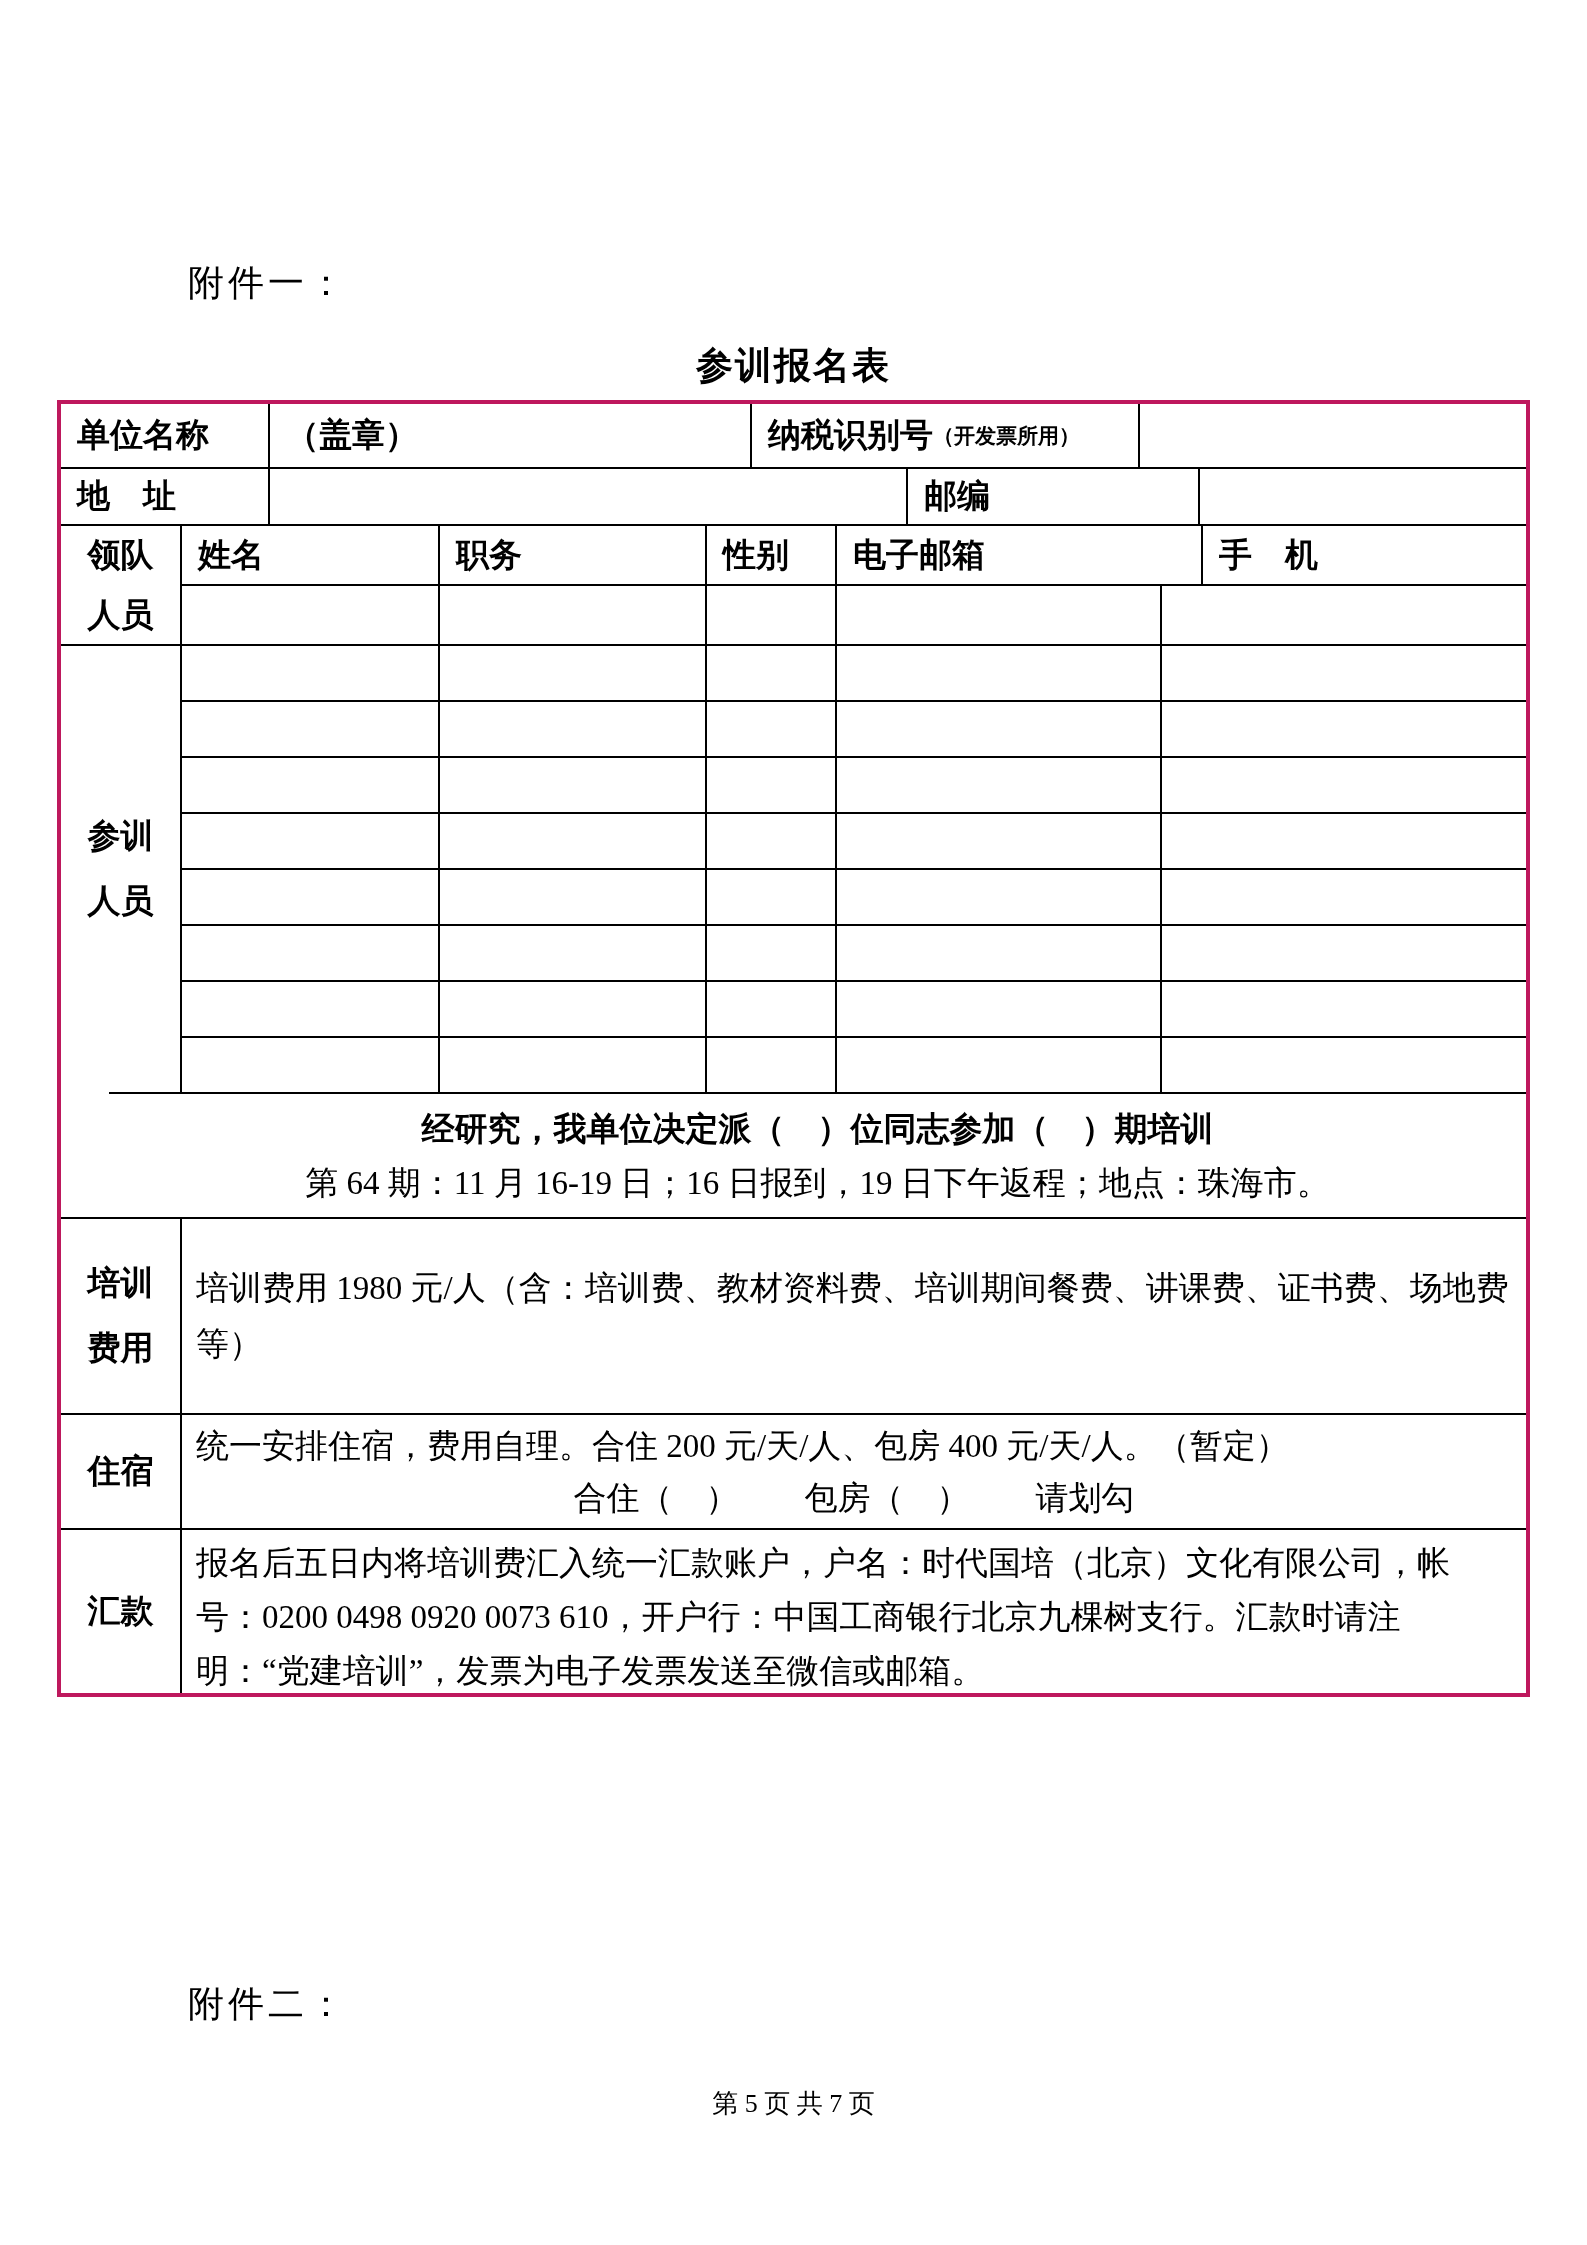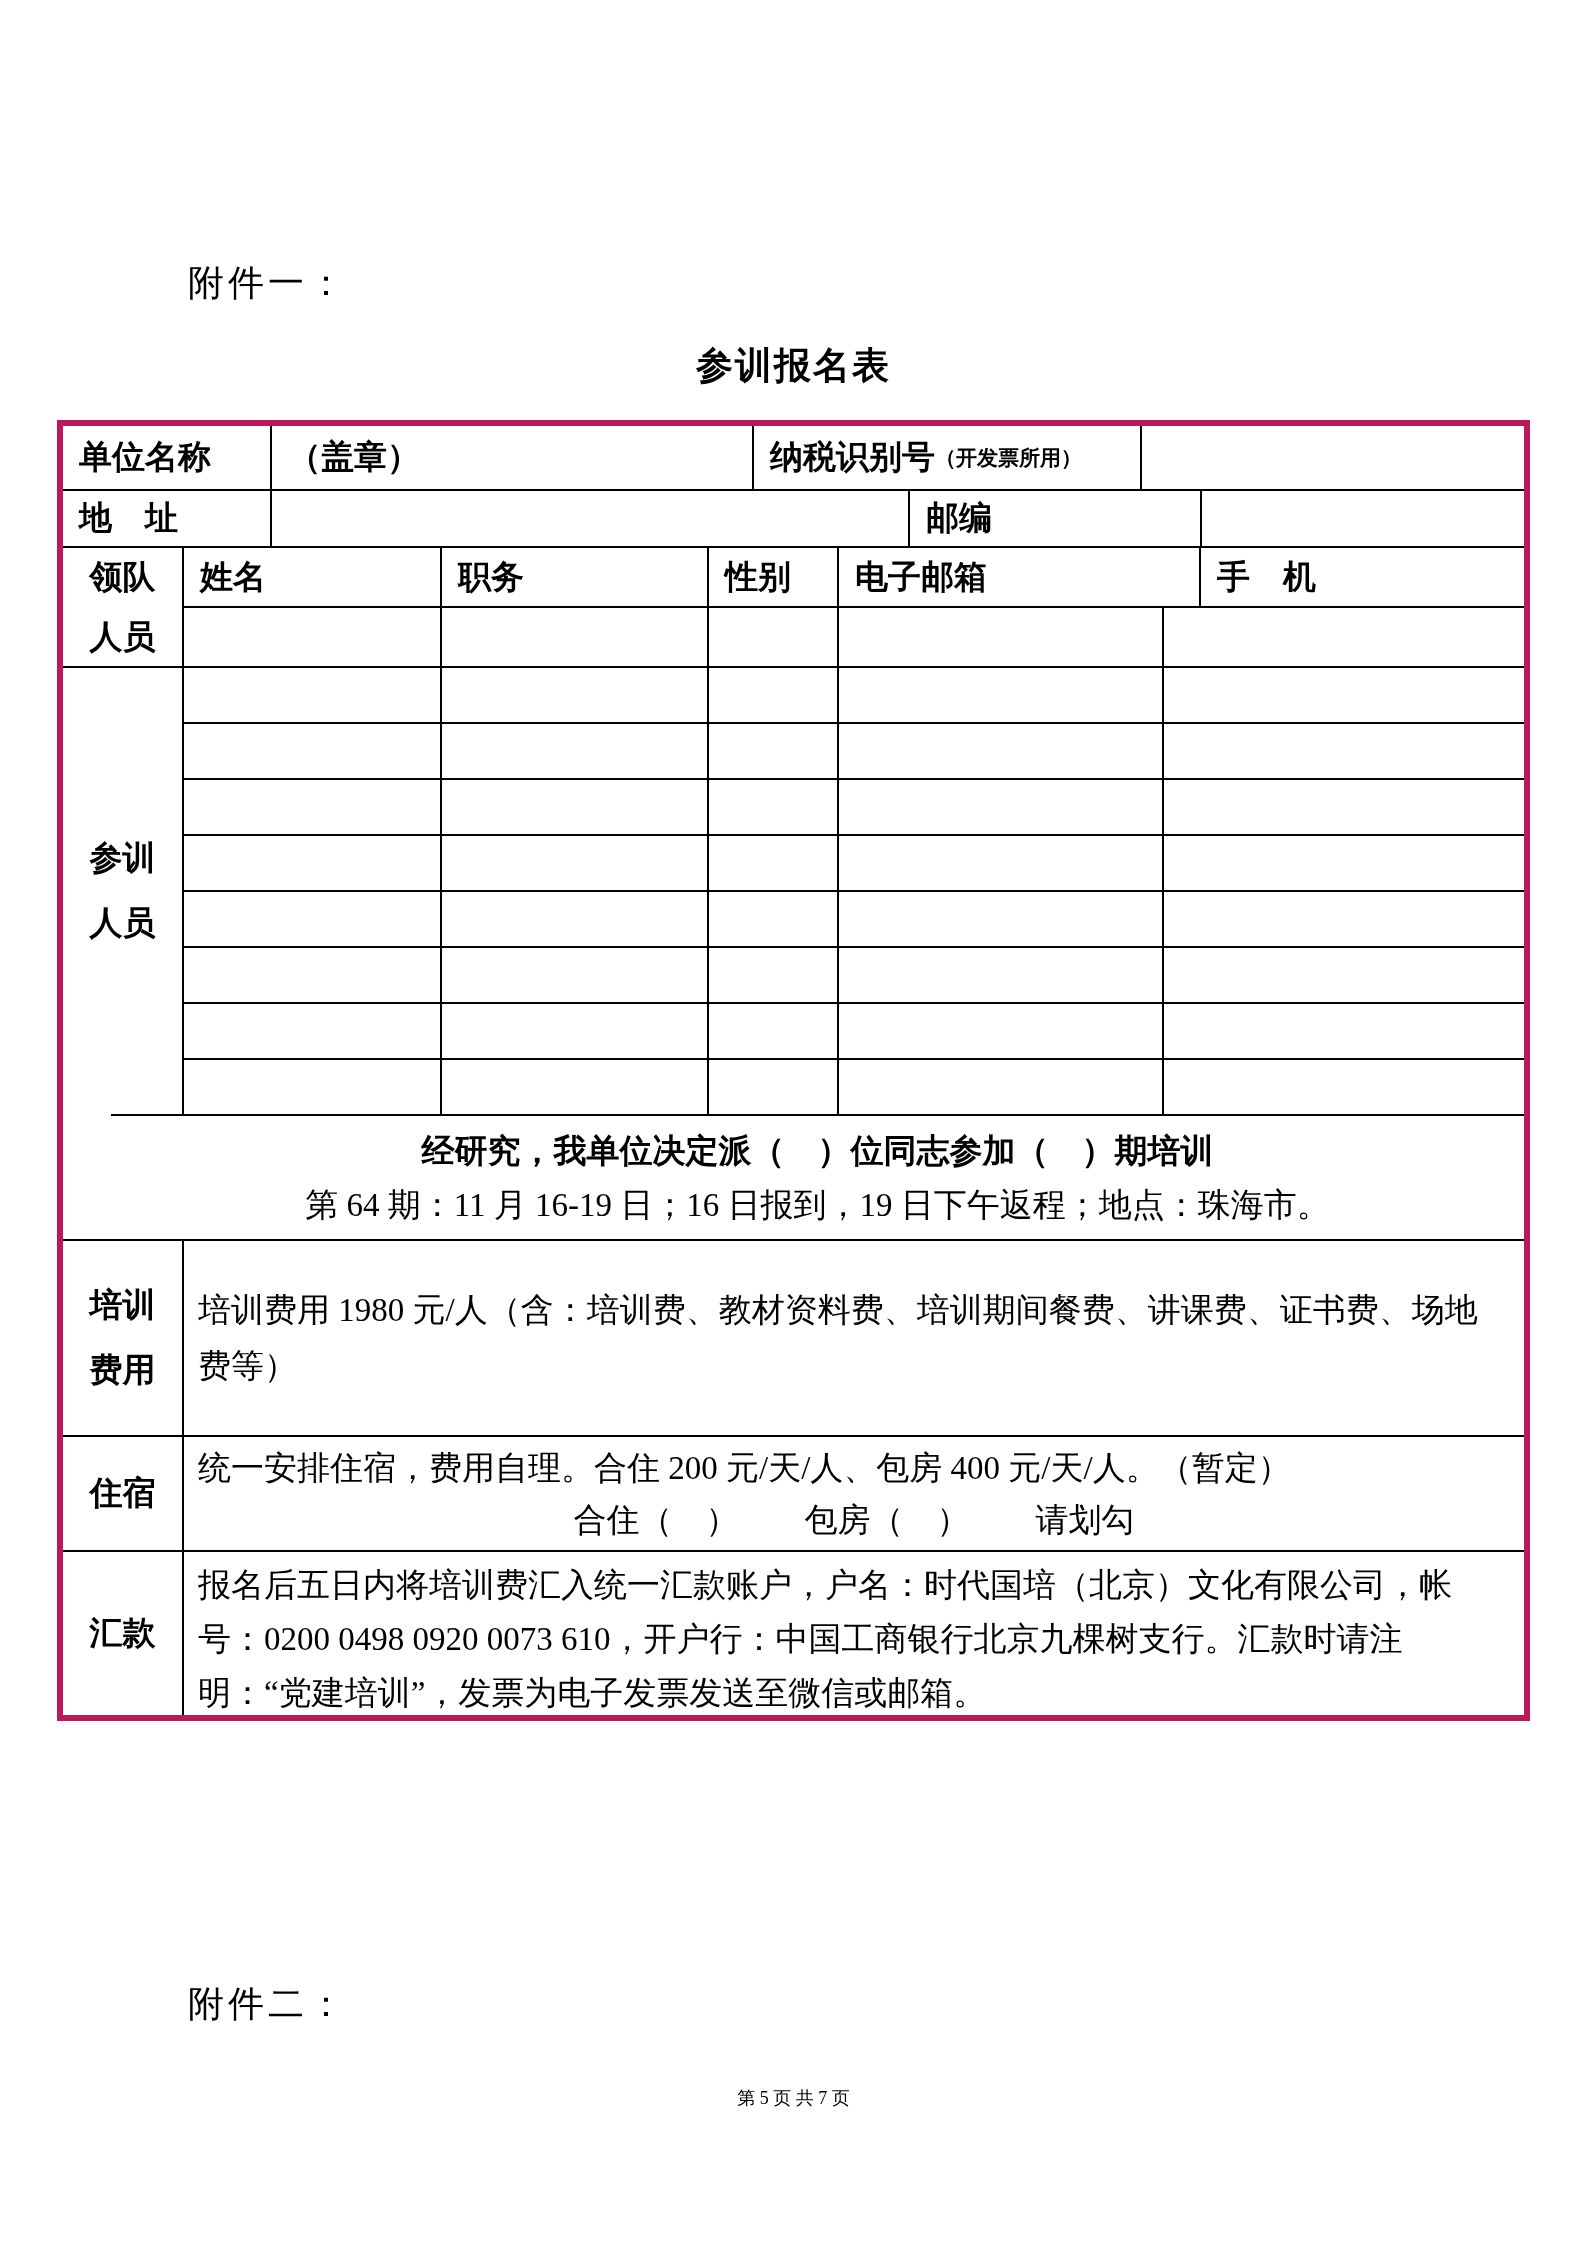--- a/index.html
+++ b/index.html
@@ -22,23 +22,23 @@
   .attach2 { top:1980px; }
   .doc-title {
     position:absolute;
     top:341px; left:0; width:100%;
     text-align:center;
     font-size:37px; font-weight:bold;
     letter-spacing:2px;
   }
   .form-table {
     position:absolute;
-    left:57px; top:420px;
+    left:57px; top:400px;
     width:1473px;
-    border:6px solid #be185d;
+    border:4px solid #be185d;
     font-size:33px;
   }
   .trow { display:flex; align-items:stretch; }
   .trow + .trow { border-top:2px solid #000; }
   .cell { border-left:2px solid #000; display:flex; align-items:center; }
   .cell:first-child { border-left:none; }
   .pl { padding-left:16px; }
   .label-col {
     width:119px; flex:none;
     flex-direction:column; justify-content:center;
@@ -91,21 +91,21 @@
   .row-contact { height:180px; }
   .row-contact .content-cell { line-height:45px; display:flex; }
   
   .row-notes { height:89px; font-size:26px; }
   .notes-cell { flex:1; padding:0 8px; line-height:42px; display:block; padding-top:2px; }
   .notes-label { font-weight:bold; }
   .page-footer {
     position:absolute;
     top:2086px; left:0; width:100%;
     text-align:center;
-    font-size:18px;
+    font-size:26px;
   }
 </style>
 </head>
 <body>
 
 <div class="page">
 
   <div class="attach attach1">附件一：</div>
 
   <div class="doc-title">参训报名表</div>

